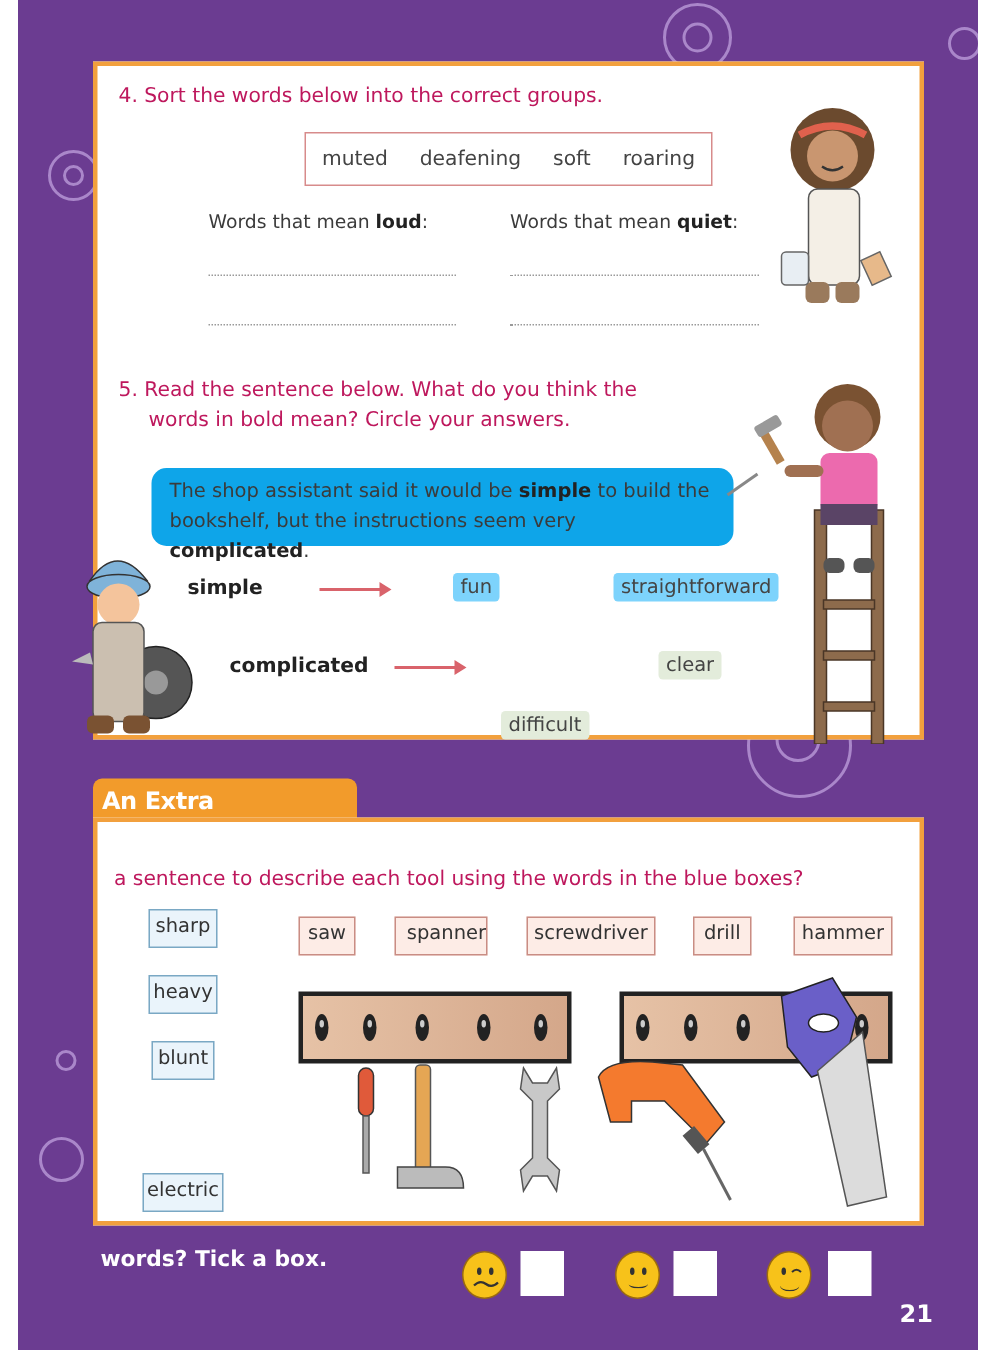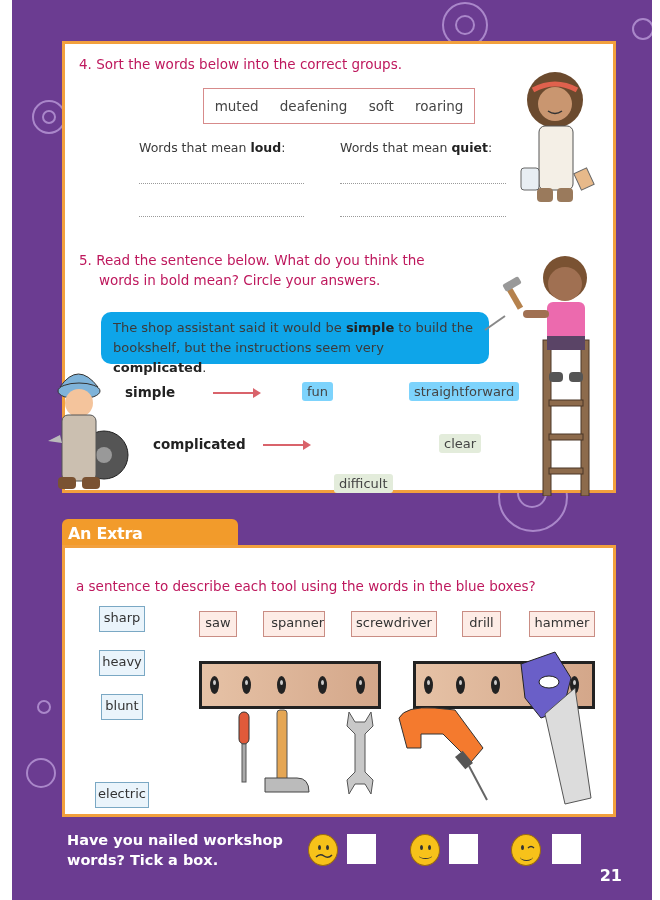--- a/index.html
+++ b/index.html
@@ -198,21 +198,20 @@
     </svg>
 
     <svg style="position:absolute;left:450px;top:100px;" width="86" height="158">
       <path d="M6 16 L40 4 L56 30 L48 62 L26 70 L10 50 Z" fill="#6a5fc8" stroke="#222"></path>
       <ellipse cx="34" cy="34" rx="10" ry="6" fill="#fff" stroke="#222"></ellipse>
       <path d="M30 66 L60 40 L76 150 L50 156 Z" fill="#dcdcdc" stroke="#555"></path>
     </svg>
   </div>
 
   <div class="footer-text">
-    <div>Have you nailed workshop</div>
     <div>words?  Tick a box.</div>
   </div>
 
   <div class="smiley" style="left:296px;">
     <span class="eye" style="left:9px;"></span>
       <span class="eye" style="left:17px;"></span>
     <svg style="position:absolute;left:6px;top:18px;" width="18" height="6">
         <path d="M1 4 Q5 0 9 3 Q13 6 17 2" stroke="#333" stroke-width="1.5" fill="none"></path>
       </svg>
   </div>

